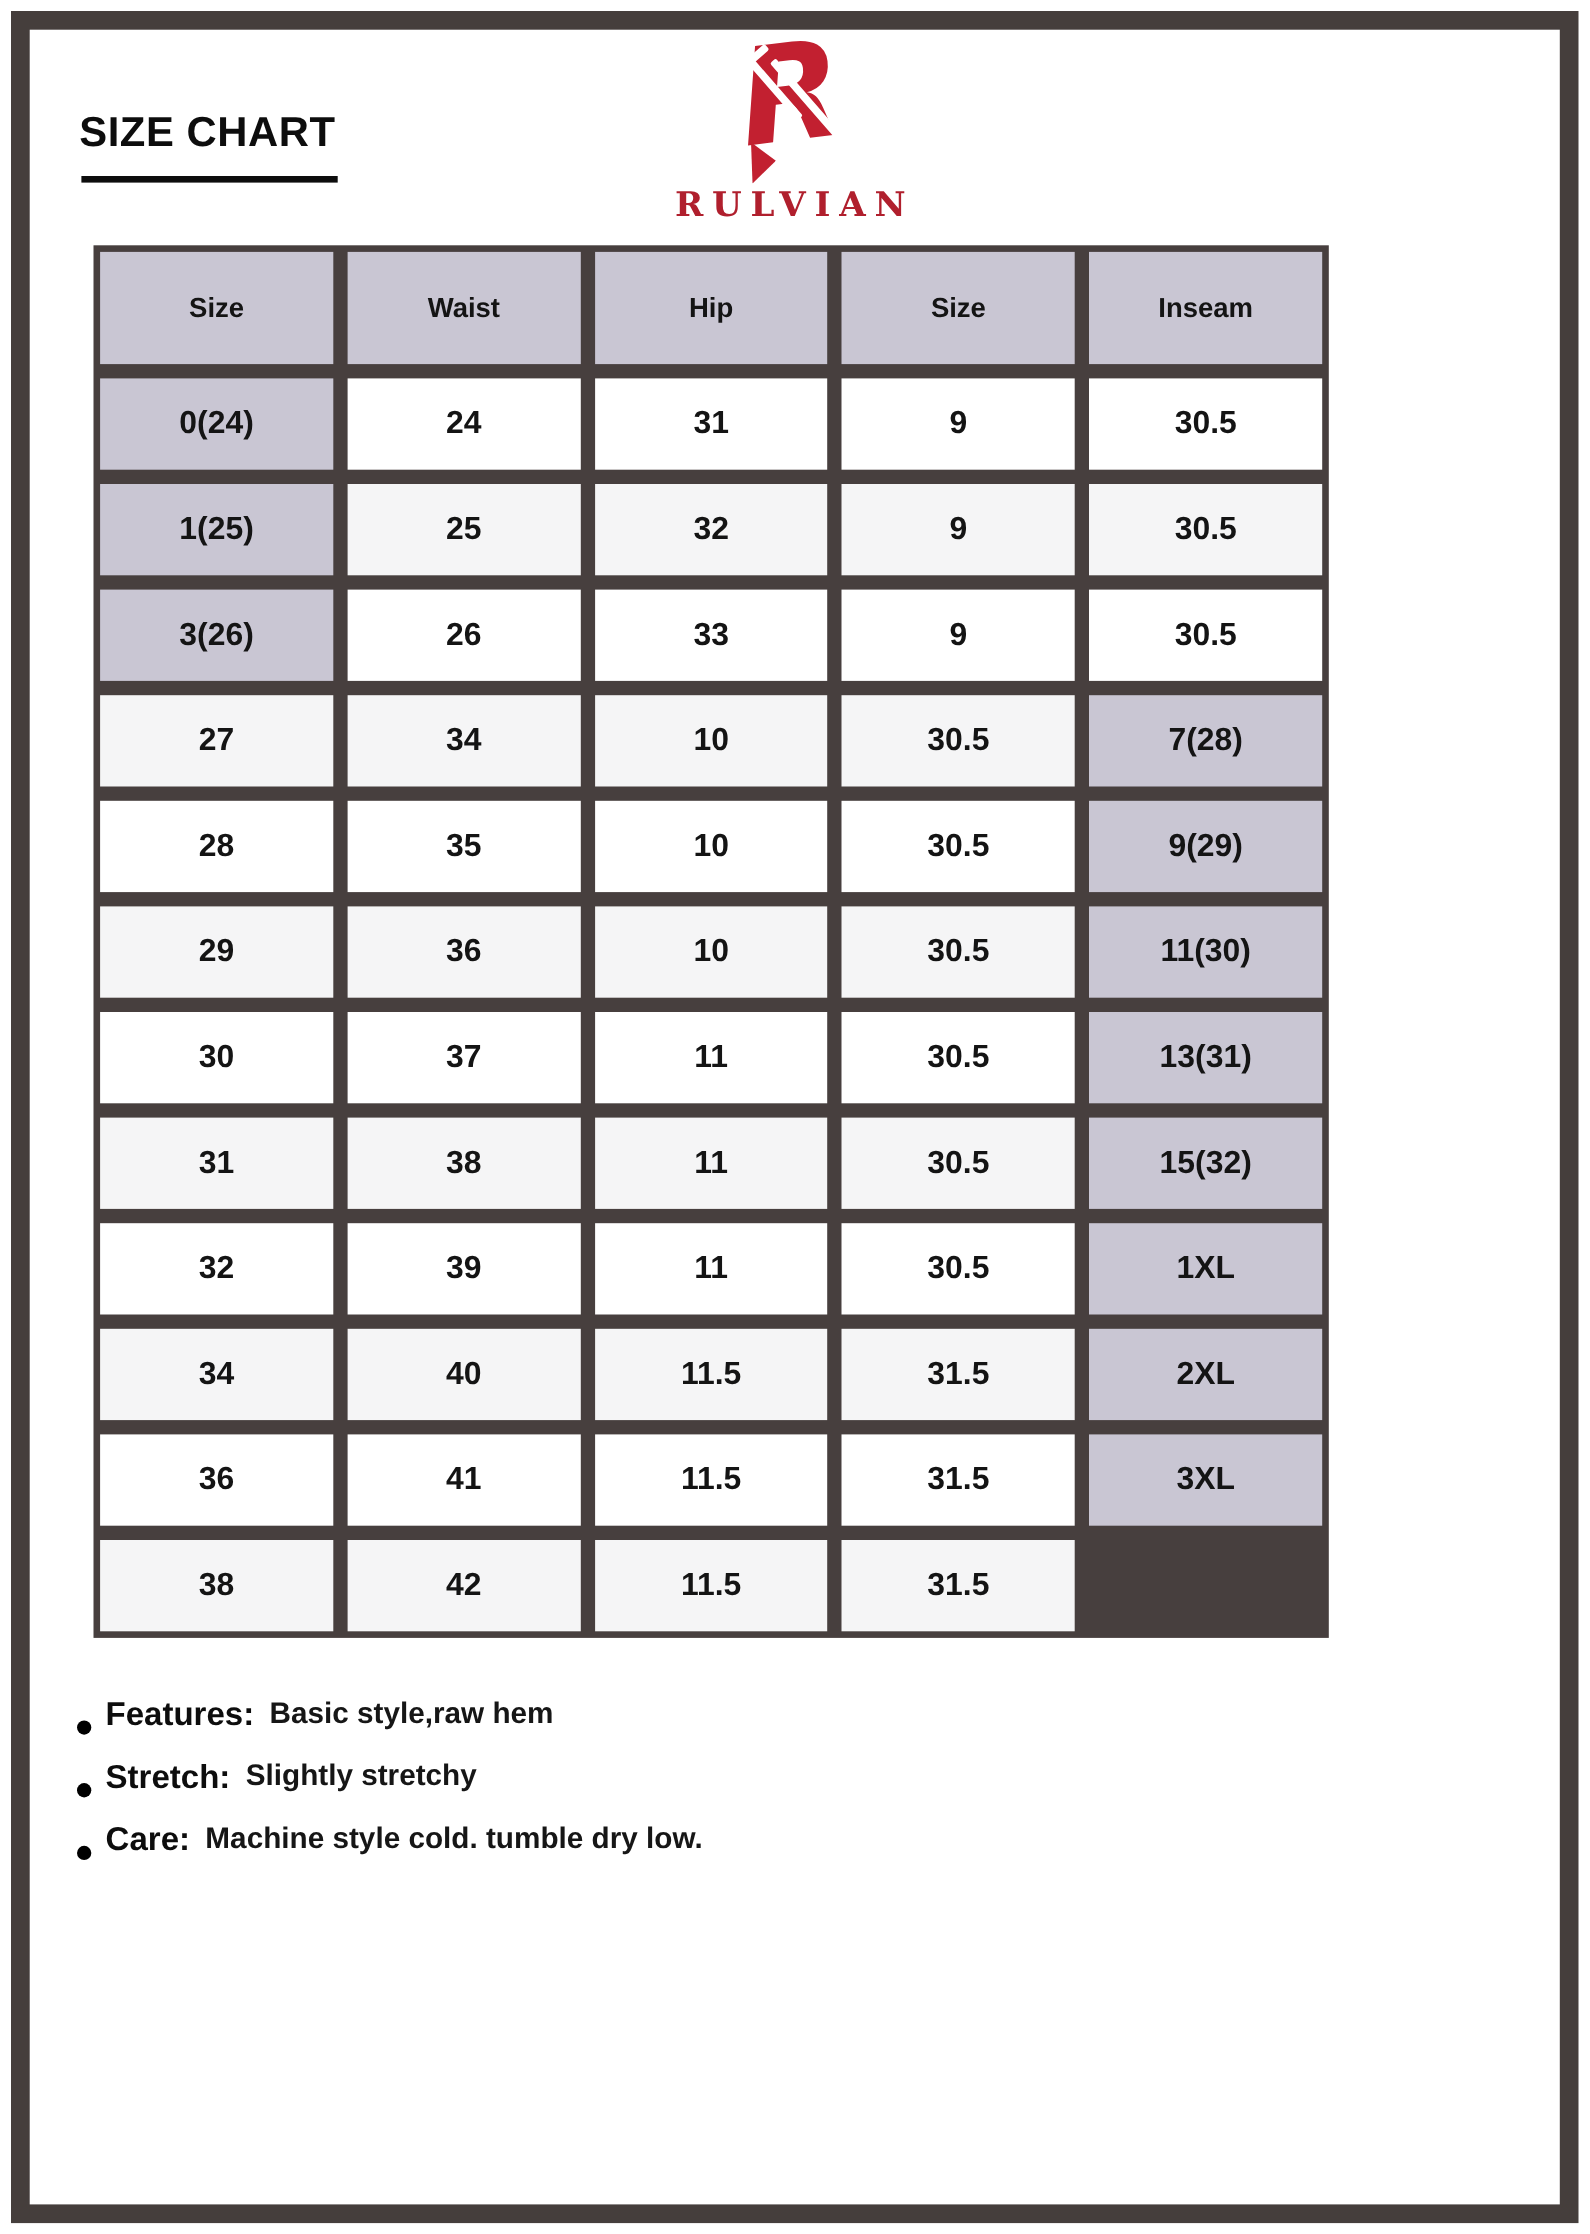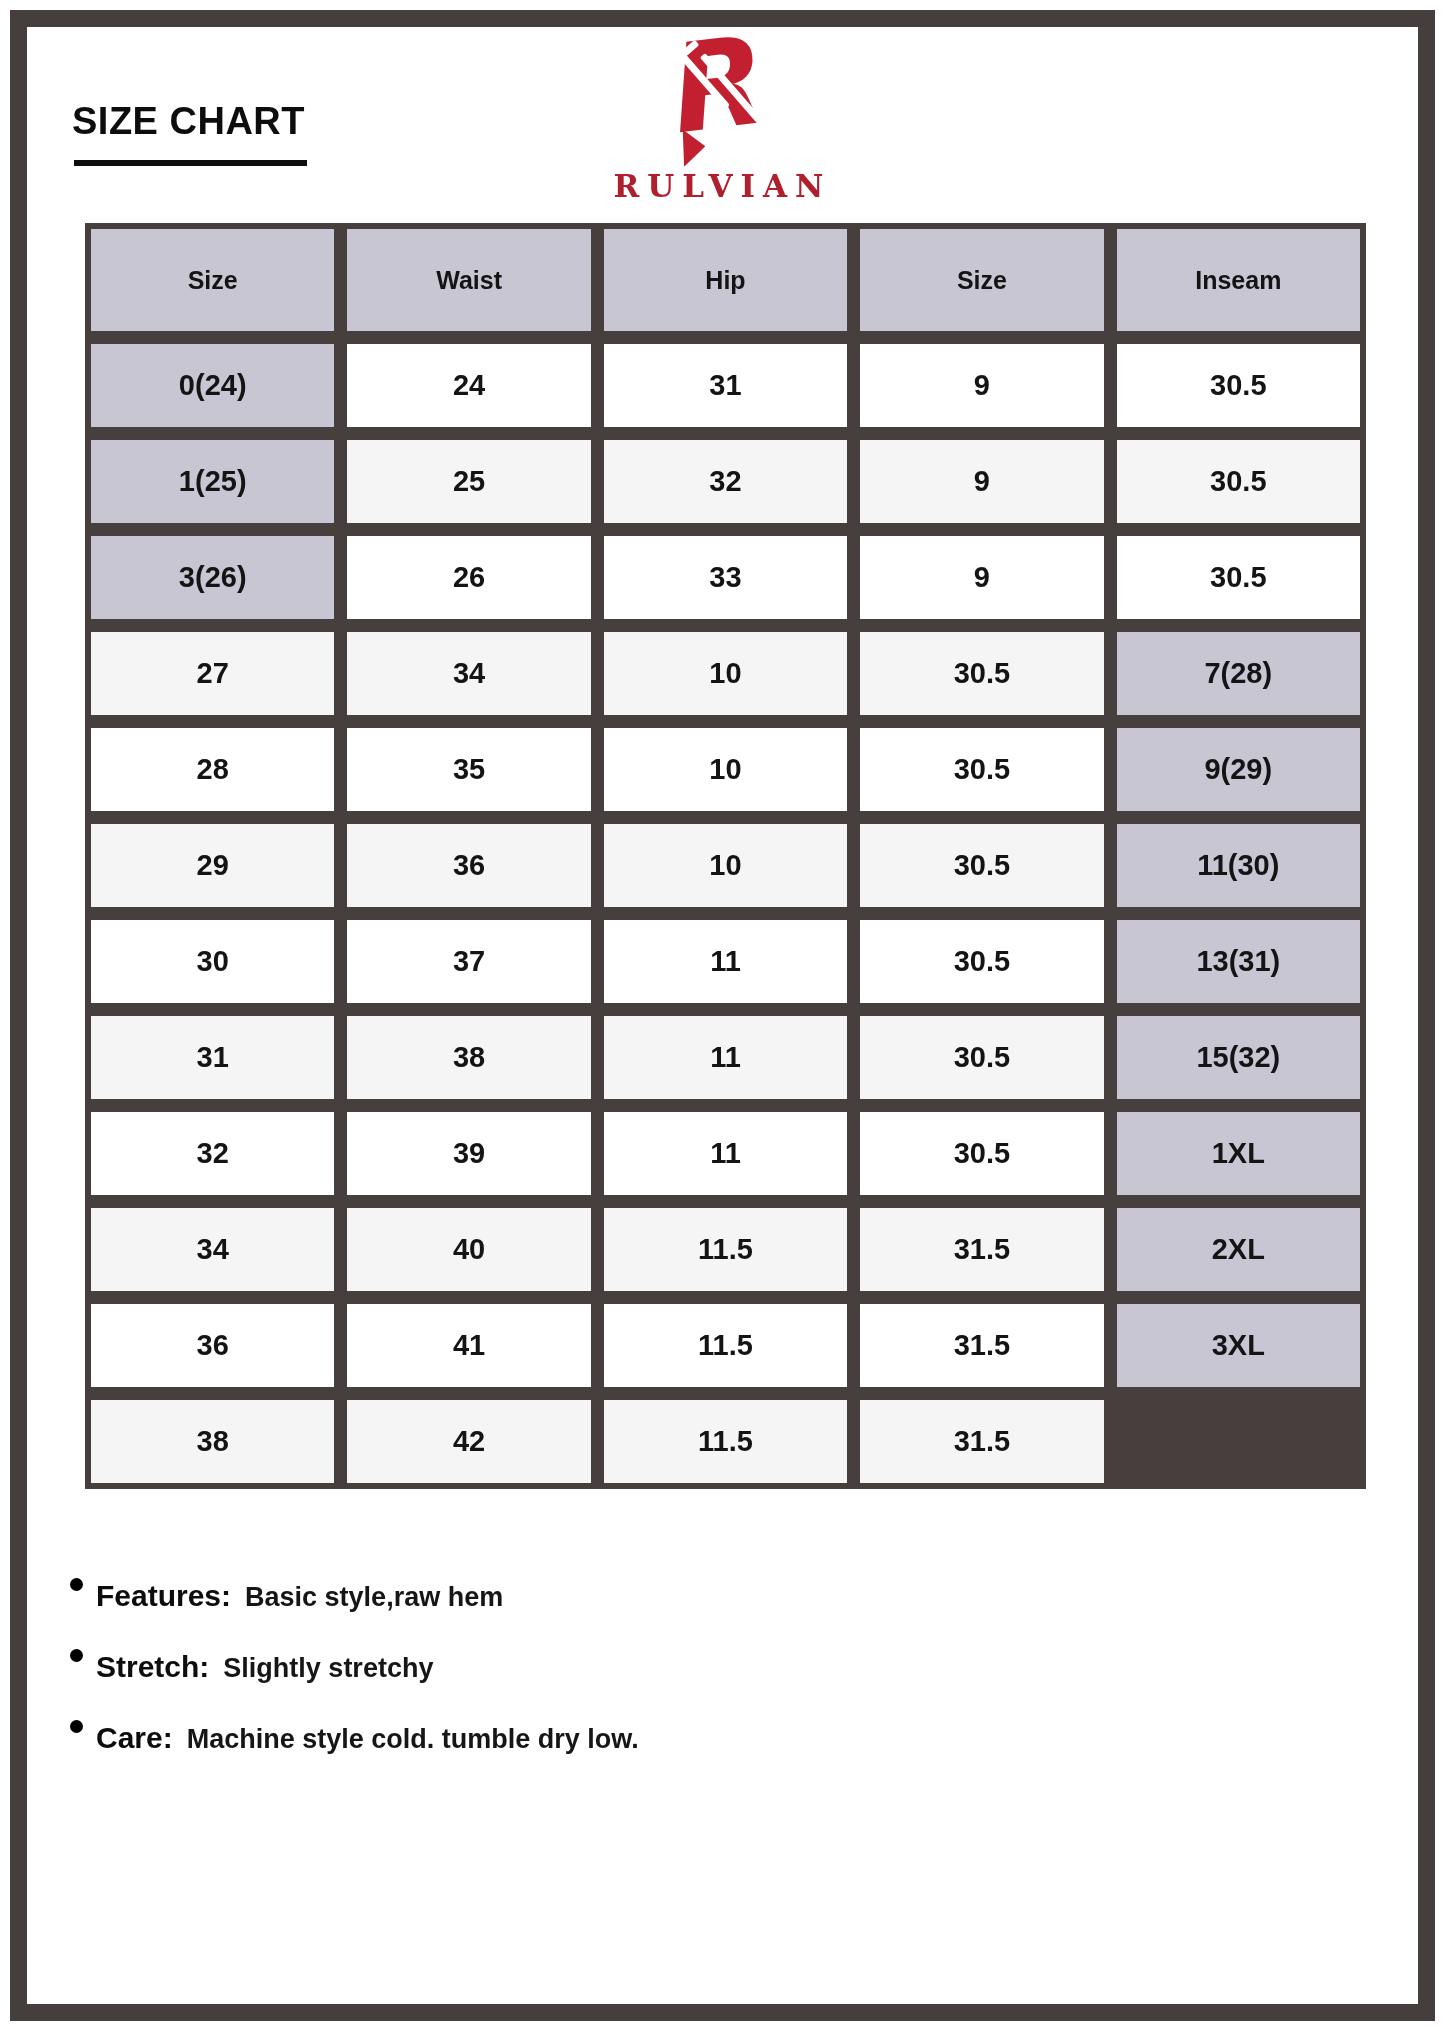--- a/index.html
+++ b/index.html
@@ -36,37 +36,37 @@
   .logo-point{
     position:absolute;left:20px;bottom:-8px;width:26px;height:36px;background:#c22030;
     clip-path:polygon(0 0,100% 30%,40% 100%);transform:rotate(14deg);
   }
   .brand-name{
     margin-top:8px;font-family:"DejaVu Serif",serif;font-weight:700;
     font-size:31px;letter-spacing:8px;color:#b01f2d;text-align:right;
   }
   
   .size-table{
-    position:absolute;left:85px;top:223px;width:1281px;box-sizing:border-box;
+    position:absolute;left:85px;top:223px;width:1123px;box-sizing:border-box;
     background:#473f3e;padding:6px;
     display:grid;grid-template-columns:repeat(5,1fr);
     grid-template-rows:102px;grid-auto-rows:83px;gap:13px;
   }
   .cell{
     display:flex;align-items:center;justify-content:center;
     font-weight:700;color:#141414;
   }
   .cell.header{background:#c9c6d3;font-size:25px;}
   .cell.size{background:#c9c6d3;font-size:29px;}
   .cell.val{font-size:29px;}
   .cell.row-even{background:#ffffff;}
   .cell.row-odd{background:#f5f5f6;}
   
   .notes{position:absolute;left:70px;top:1542px;display:flex;flex-direction:column;}
-  .note-item{display:flex;align-items:flex-end;height:57px;margin-top:14px;}
+  .note-item{display:flex;align-items:flex-start;height:57px;}
   .bullet{
     width:13px;height:13px;border-radius:50%;background:#000;
     align-self:center;margin-right:13px;flex:0 0 auto;
   }
   .note-label{font-size:30px;font-weight:800;color:#0d0d0d;margin-right:14px;white-space:nowrap;}
   .note-value{font-size:27px;font-weight:700;color:#161616;white-space:nowrap;}
 </style>
 </head>
 <body>
 

